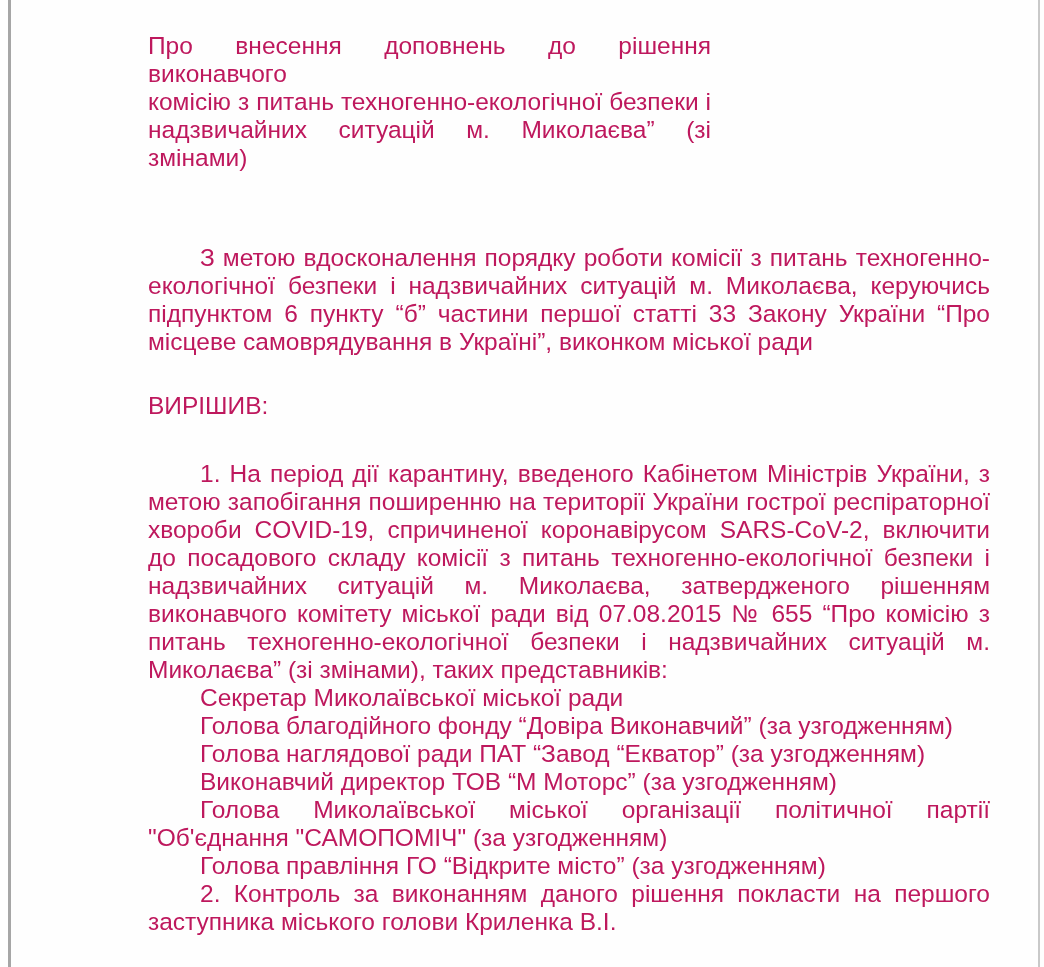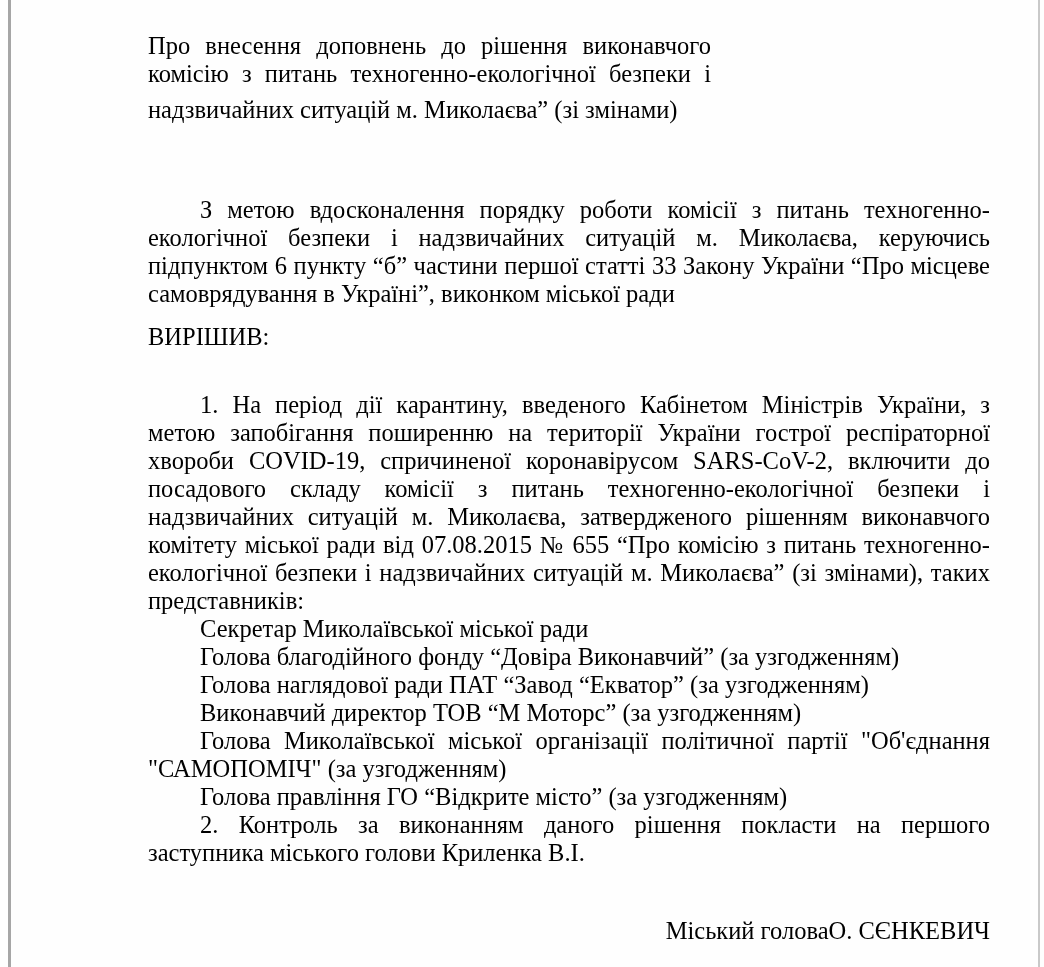--- a/index.html
+++ b/index.html
@@ -1,24 +1,24 @@
 <!DOCTYPE html>
 <html><head>
 <meta charset="utf-8">
 <style>
   html, body { margin: 0; padding: 0; background: #ffffff; }
   .page {
     position: relative;
     width: 1044px;
     height: 967px;
     background: #fefefe;
-    font-family: Liberation Serif, serif;
+    font-family: Liberation Sans, sans-serif;
     font-size: 24.5px;
     line-height: 28px;
-    color: #000000;
+    color: #be185d;
     overflow: hidden;
   }
   .edge-left {
     position: absolute;
     left: 8px; top: 0;
     width: 3px; height: 100%;
     background: #a6a6a6;
   }
   .edge-right {
     position: absolute;
@@ -26,24 +26,24 @@
     width: 2px; height: 100%;
     background: #c9c9c9;
   }
   .content {
     position: absolute;
     left: 148px; top: 32px;
     width: 842px;
   }
   .title { width: 563px; }
   .title .tl { text-align: justify; text-align-last: justify; }
-  .title .tl-last { text-align: justify; text-align-last: left; margin-top: 8px; }
+  .title .tl-last { text-align: justify; text-align-last: left; }
   .para { text-align: justify; text-indent: 52px; }
   .preamble { margin-top: 72px; }
-  .resolved { margin-top: 15px; }
+  .resolved { margin-top: 36px; }
   .point1 { margin-top: 40px; }
   .rep { text-align: justify; text-indent: 52px; }
   .sig-row {
     margin-top: 50px;
     display: flex;
     justify-content: flex-end;
     align-items: baseline;
   }
 </style>
 </head>

